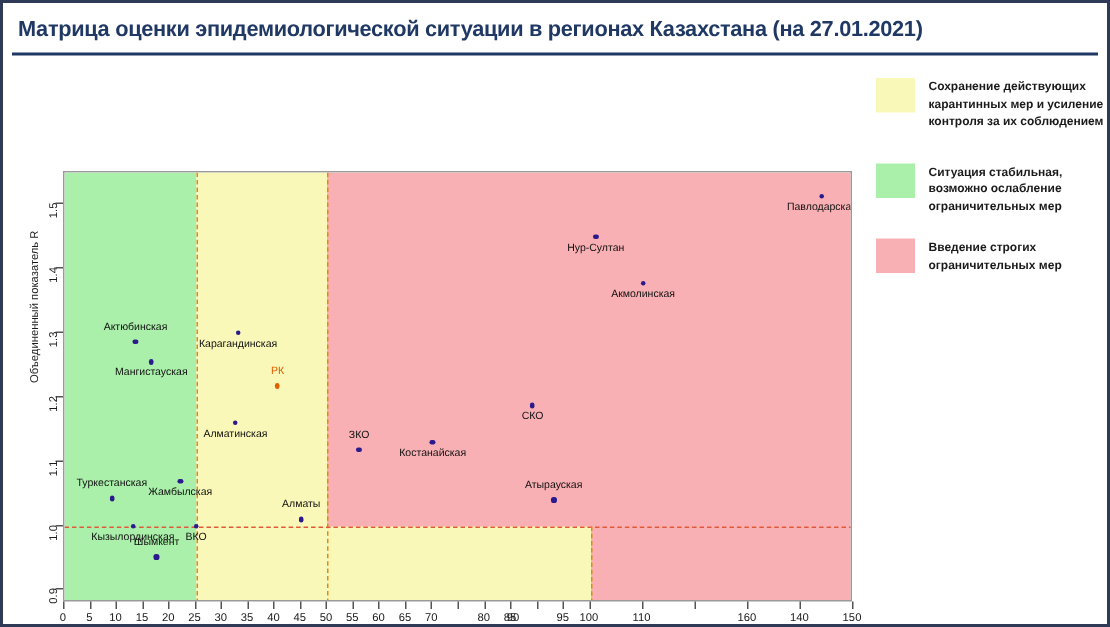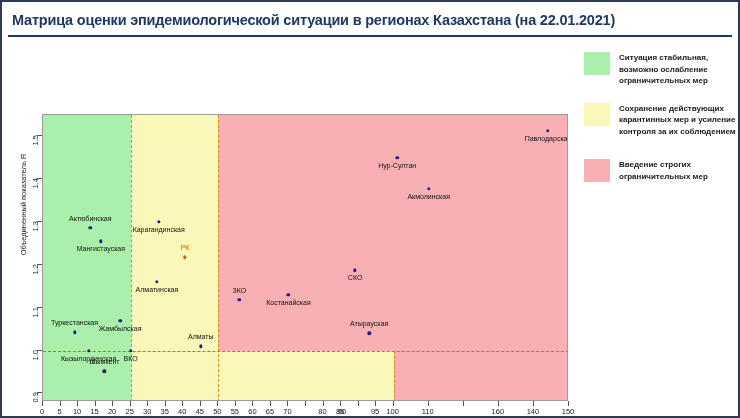--- a/index.html
+++ b/index.html
@@ -102,21 +102,21 @@
     transform:translate(-50%,-50%); font-size:17px; color:#bdbdbd;
   }
   #wm-url { position:absolute; left:2px; top:41px; font-size:7.5px; font-weight:bold; color:#1f3864; }
 </style>
 </head>
 <body>
 
 <div id="slide">
 
   <div id="header">
-    <div id="header-title">Матрица оценки эпидемиологической ситуации в регионах Казахстана (на 22.01.2021)</div>
+    <div id="header-title">Матрица оценки эпидемиологической ситуации в регионах Казахстана (на 27.01.2021)</div>
   </div>
 
   <div id="chart-card">
 
 
     <div id="plot">
       <div class="zone" id="zone-green-left" style="width: 87.6667px; height: 287px; top: 0px;"></div>
       <div class="zone" id="zone-red-main" style="left: 175.333px; width: 350.667px; height: 287px;"></div>
       <div class="zone" id="zone-yellow-mid" style="left: 87.6667px; width: 87.6667px; height: 287px;"></div>
       <div class="zone" id="zone-yellow-low" style="left: 175.333px; top: 235.597px; width: 175.333px; height: 51.403px;"></div>
@@ -234,28 +234,28 @@
         <div class="xlab" style="left: 455.867px;">160</div>
         <div class="xtick" style="left: 490.933px;"></div>
         <div class="xlab" style="left: 490.933px;">140</div>
         <div class="xtick" style="left: 526px;"></div>
         <div class="xlab" style="left: 526px;">150</div>
       </div>
 
   </div>
 
   <div id="legend">
+      <div class="leg-row" style="margin-bottom: 22px;">
+        <div class="leg-swatch" style="background: rgb(250, 248, 184);"></div>
+        <div class="leg-text">Сохранение действующих карантинных мер и усиление контроля за их соблюдением</div>
+      </div>
       <div class="leg-row">
         <div class="leg-swatch" style="background: rgb(170, 240, 170);"></div>
         <div class="leg-text">Ситуация стабильная, возможно ослабление ограничительных мер</div>
       </div>
-      <div class="leg-row" style="margin-bottom: 22px;">
-        <div class="leg-swatch" style="background: rgb(250, 248, 184);"></div>
-        <div class="leg-text">Сохранение действующих карантинных мер и усиление контроля за их соблюдением</div>
-      </div>
       <div class="leg-row">
         <div class="leg-swatch" style="background: rgb(249, 176, 180);"></div>
         <div class="leg-text">Введение строгих ограничительных мер</div>
       </div>
     </div>
 
 
 </div>
 
 </body></html>

